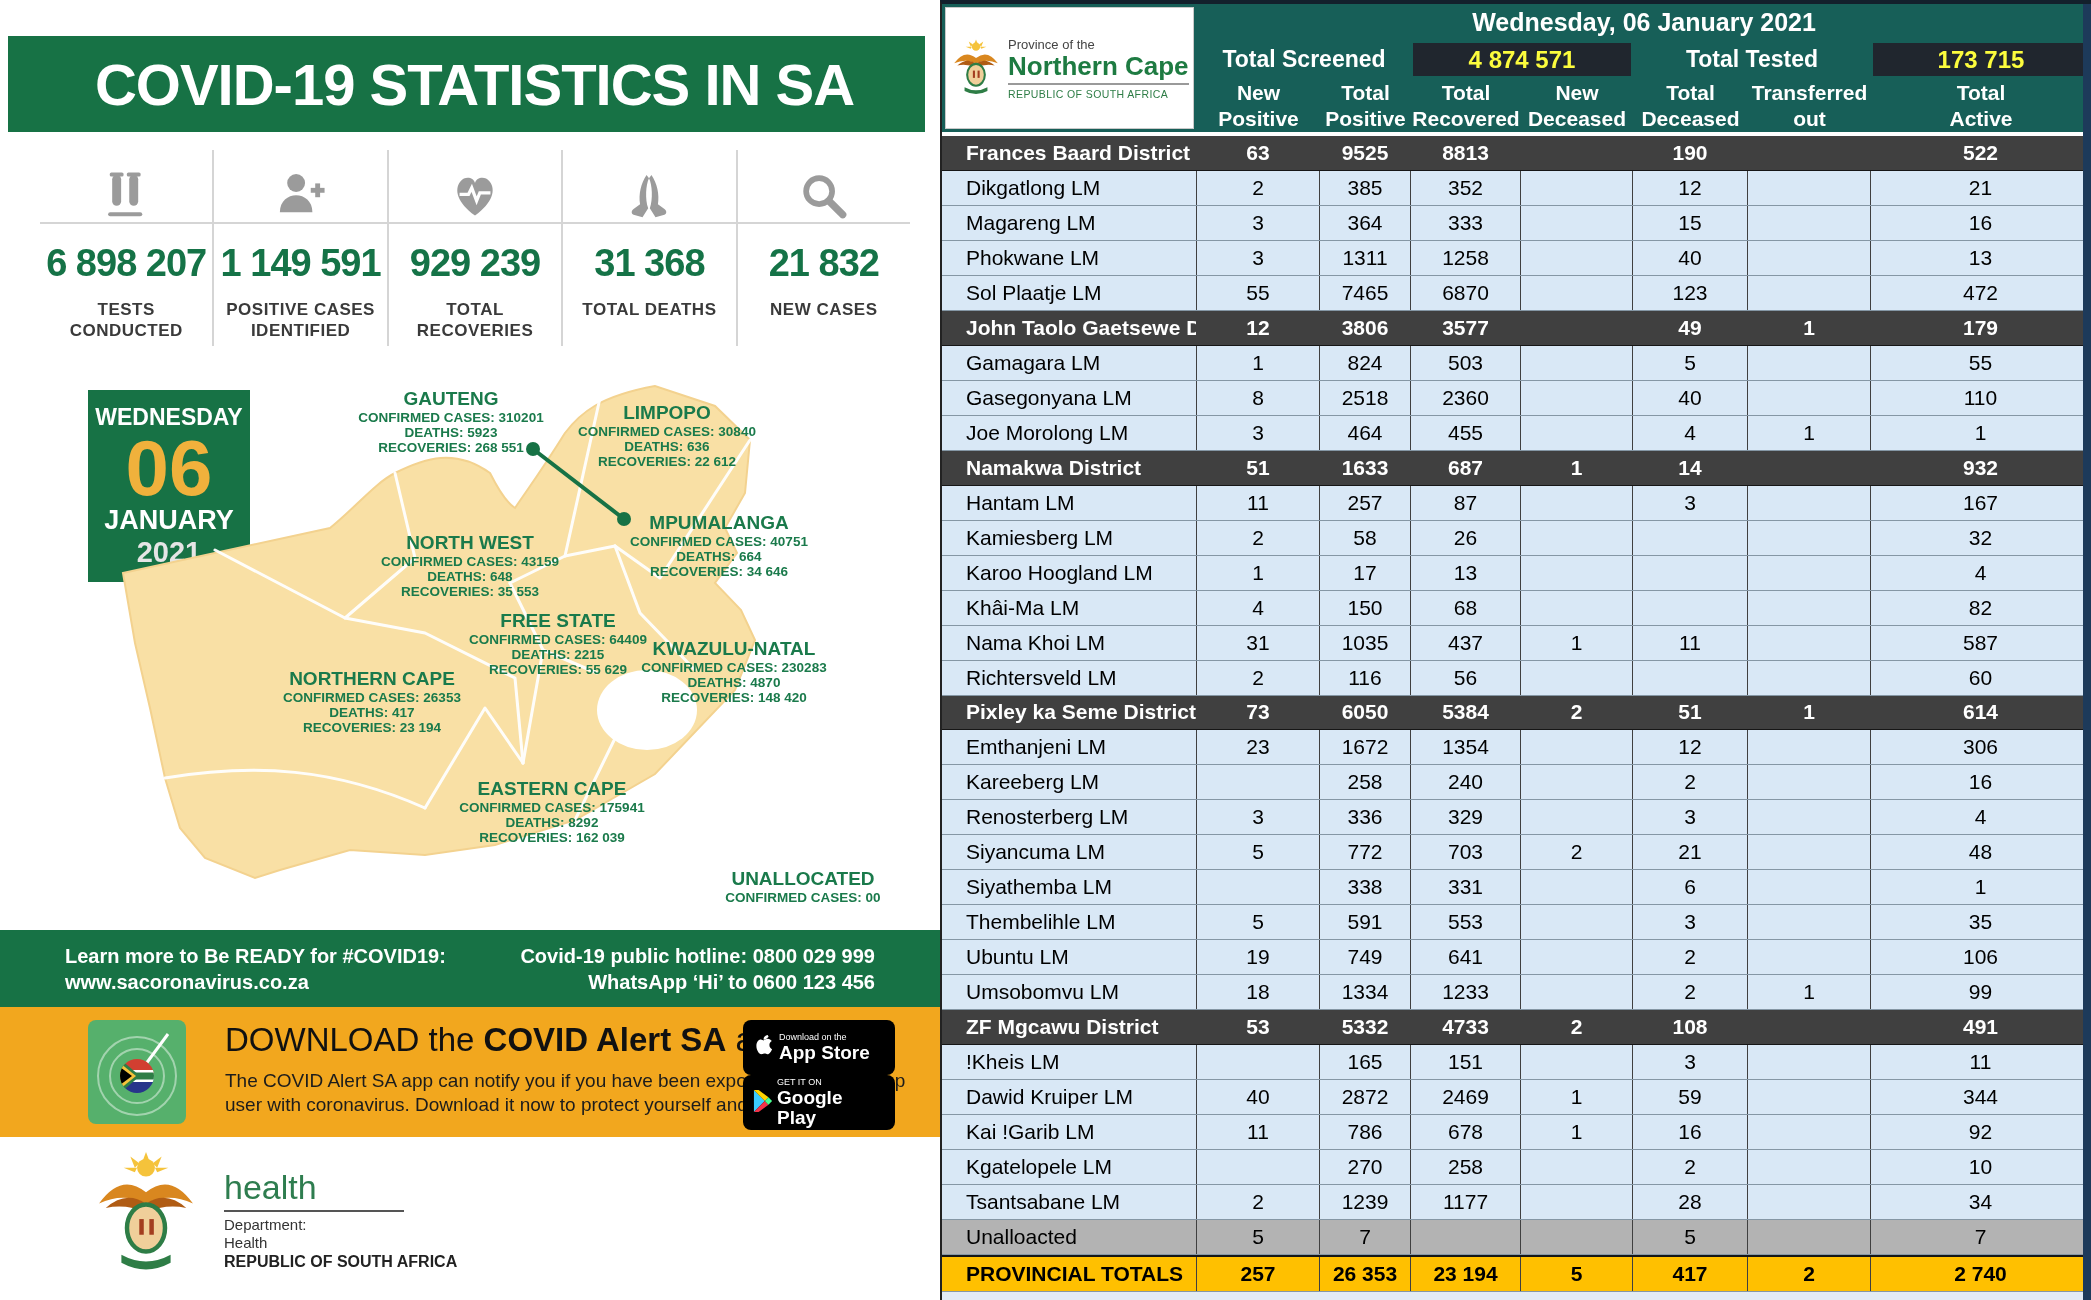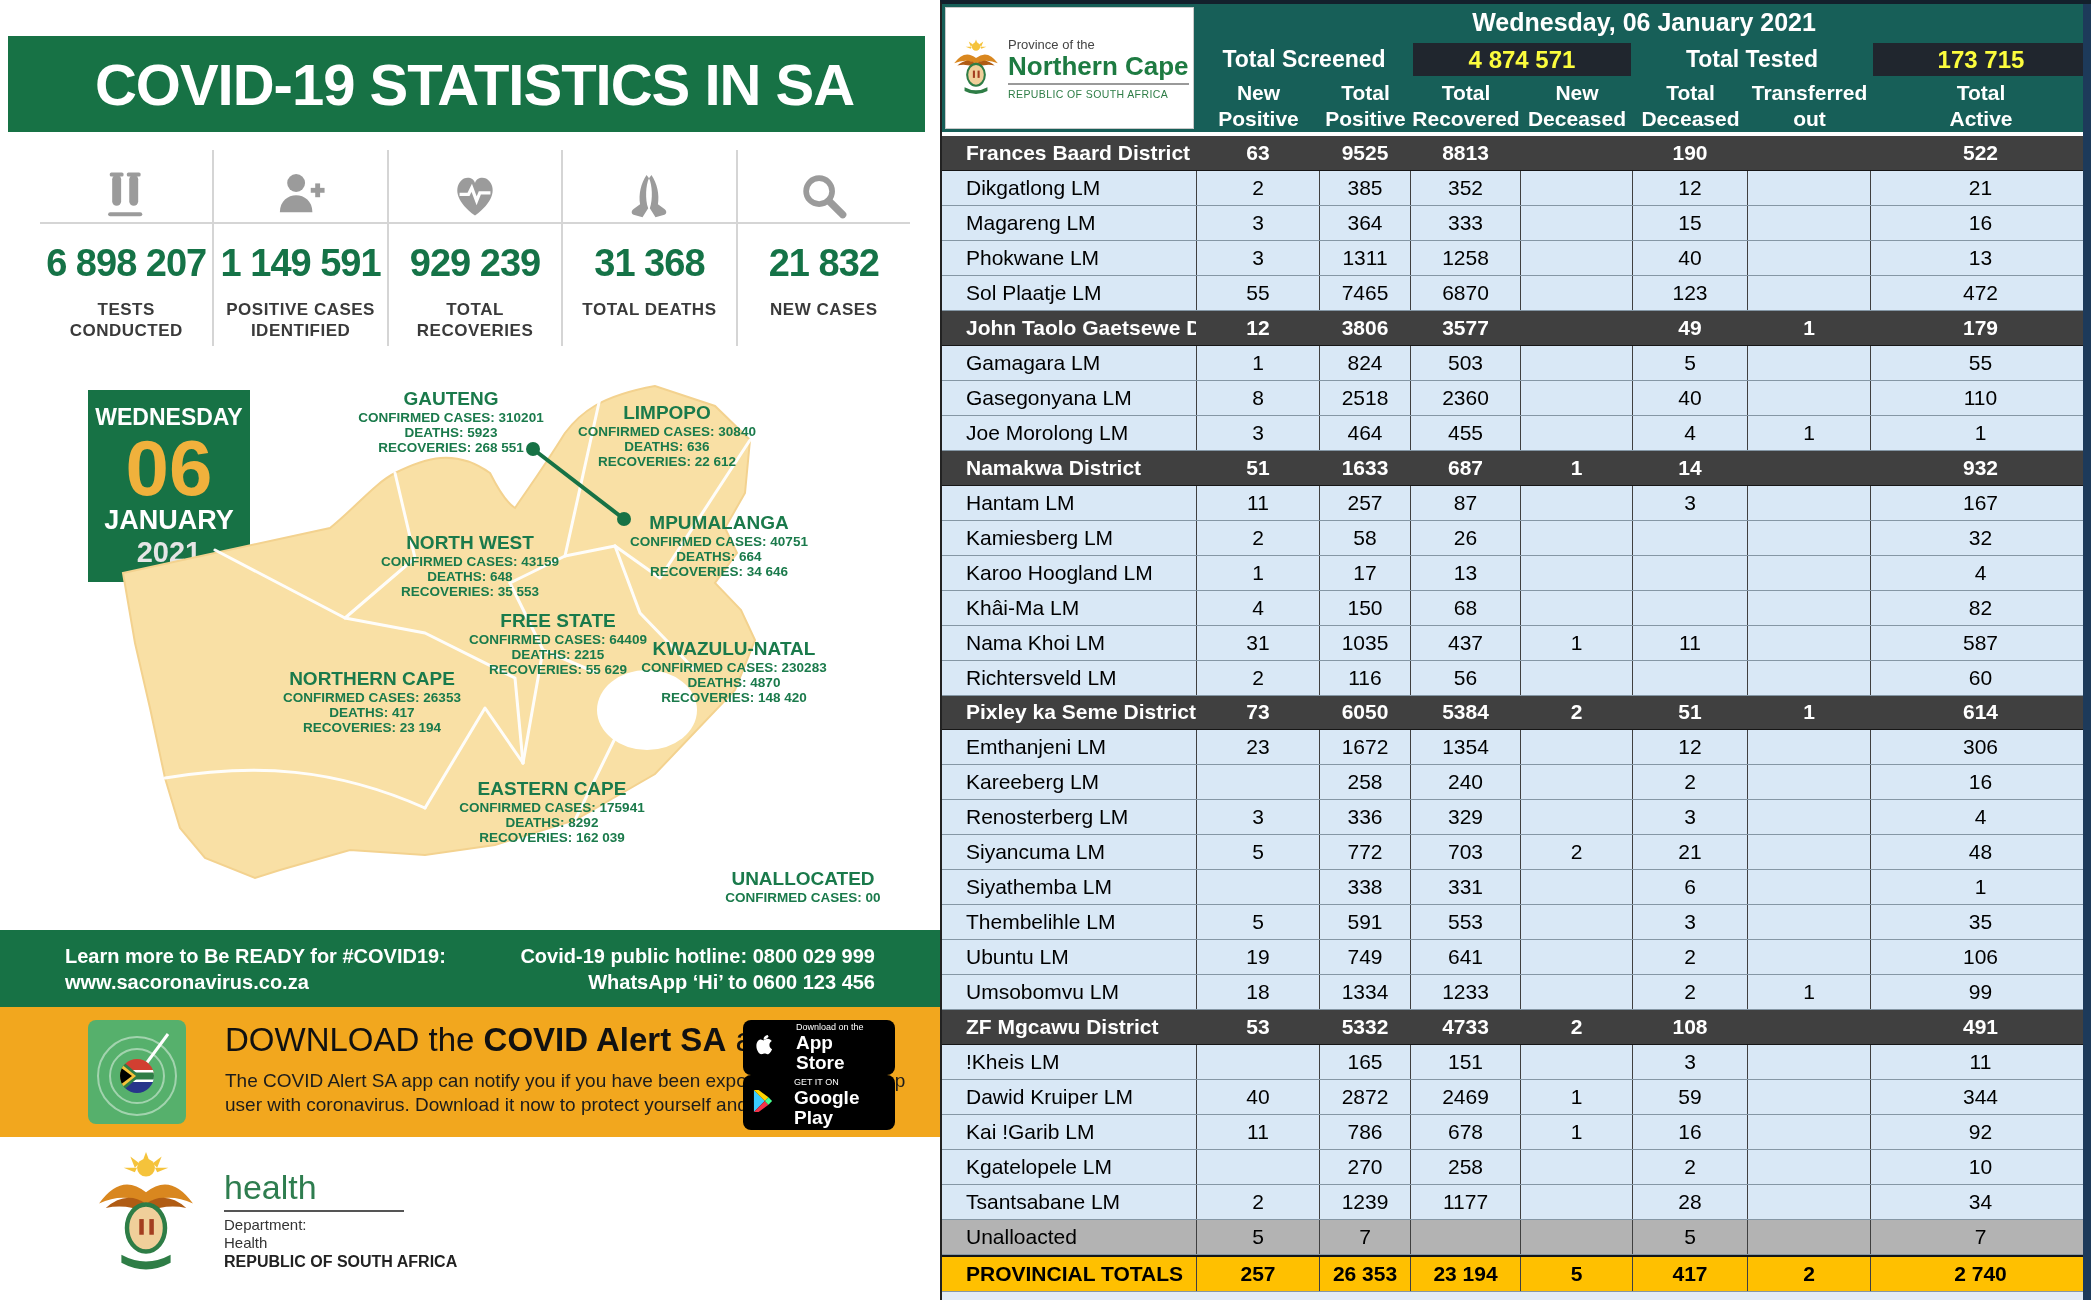--- a/index.html
+++ b/index.html
@@ -32,21 +32,21 @@
   .green-footer{position:absolute;left:0;top:930px;width:940px;height:77px;background:#177245;
     display:flex;align-items:center;justify-content:space-between;padding:0 65px;box-sizing:border-box;}
   .gf-left div,.gf-right div{color:#fff;font-size:20px;font-weight:700;line-height:26px;}
   .gf-right{text-align:right;}
   .orange-banner{position:absolute;left:0;top:1007px;width:940px;height:130px;background:#f2a71e;}
   .app-icon{position:absolute;left:88px;top:13px;width:98px;height:104px;background:#56b06c;border-radius:8px;}
   .ob-headline{position:absolute;left:225px;top:14px;font-size:33px;color:#111;}
   .ob-headline .hl-bold{font-weight:800;}
   .ob-desc{position:absolute;left:225px;top:62px;font-size:19px;font-weight:500;color:#1c1c1c;line-height:24px;}
   .store-badge{position:absolute;right:45px;width:152px;height:55px;background:#000;border-radius:8px;
-    display:flex;align-items:center;padding:0 10px;box-sizing:border-box;gap:21px;}
+    display:flex;align-items:center;padding:0 10px;box-sizing:border-box;gap:4px;}
   .badge-appstore{top:13px;}
   .badge-googleplay{top:68px;}
   .sb-text{display:flex;flex-direction:column;color:#fff;}
   .sb-line1{font-size:9px;line-height:11px;}
   .sb-line2{font-size:19px;font-weight:700;line-height:20px;}
   .dept-footer{position:absolute;left:90px;top:1152px;display:flex;gap:22px;}
   .dept-text{padding-top:18px;}
   .dept-brand{font-size:34px;color:#2e7d4f;line-height:34px;}
   .dept-hr{width:180px;height:0;border-top:2px solid #555;margin:6px 0 4px 0;}
   .dept-line{font-size:15px;color:#333;line-height:18px;}

